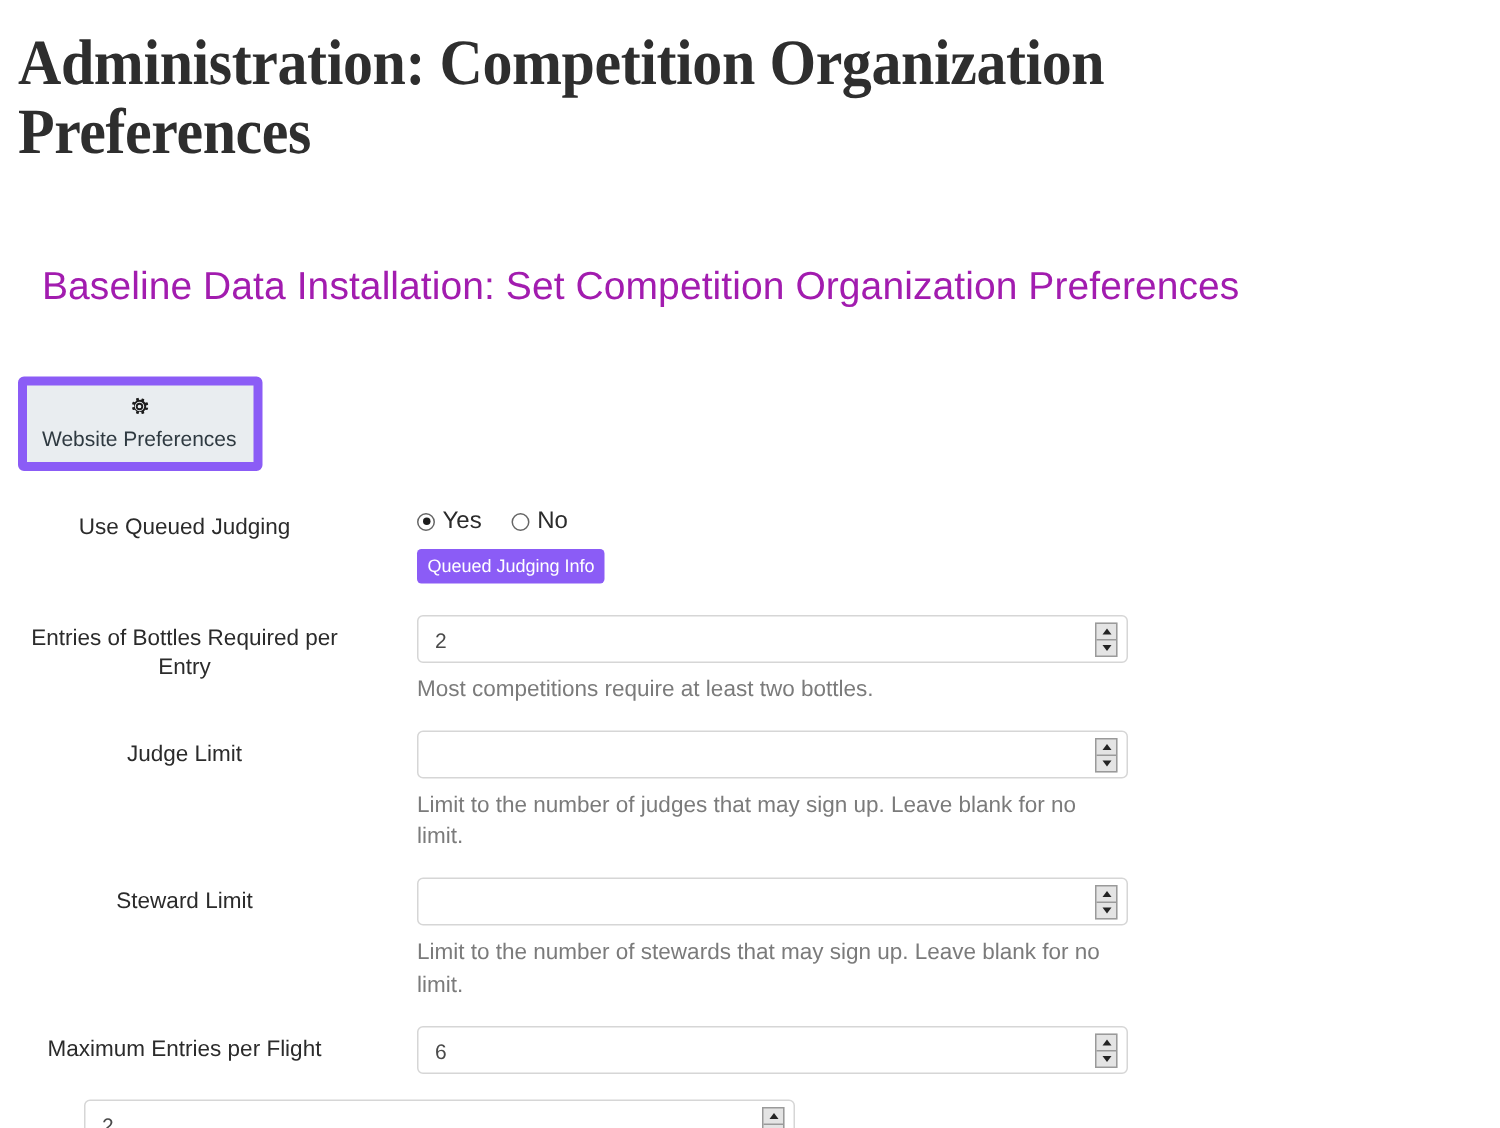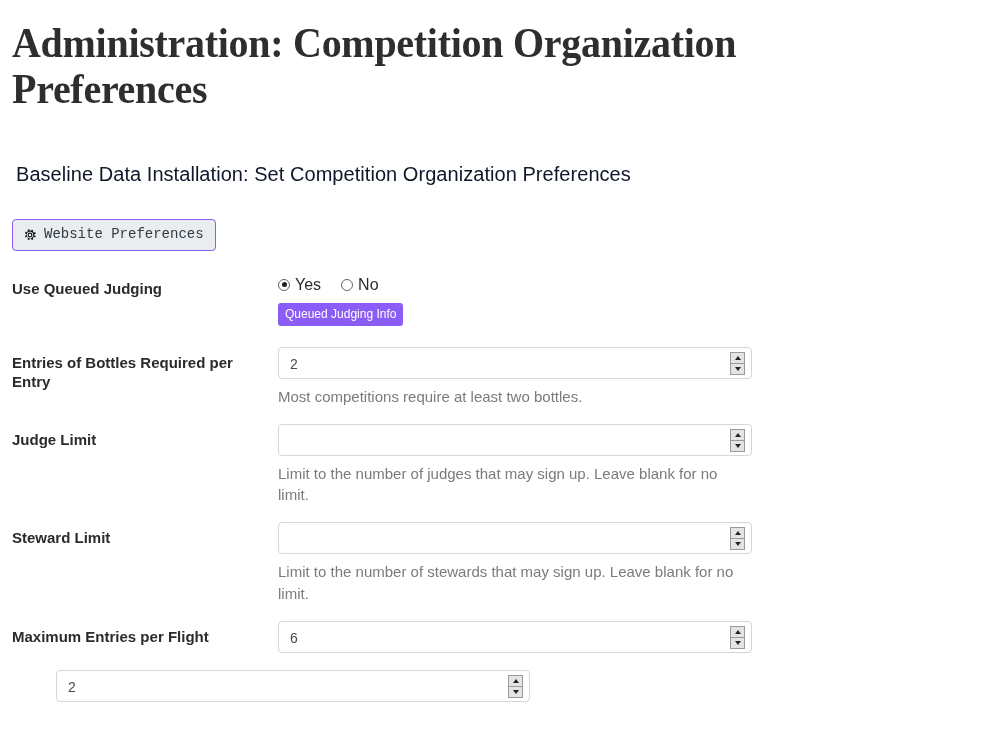--- a/index.html
+++ b/index.html
@@ -32,62 +32,63 @@
     letter-spacing: -0.3px;
     color: #2e2e2e;
     margin: 0;
     padding-top: 20px;
     max-width: 810px;
     transform: scaleX(0.93);
     transform-origin: left top;
   }
 
   .page-subtitle {
-    font-size: 20px;
+    font-size: 26px;
     font-weight: normal;
-    color: #0f172a;
-    margin: 4px;
+    color: #a21caf;
+    margin: 16px;
     padding-top: 48px;
     letter-spacing: 0.05px;
   }
 
   
   .tabbar {
     padding-top: 29px;
   }
   .tab-button {
     display: inline-flex;
     align-items: center;
     gap: 7px;
     background: #e9edf0;
-    border: 1px solid #8b5cf6;
+    border: 6px solid #8b5cf6;
     border-radius: 4px;
     padding: 7px 11px 7px 10px;
     font-size: 14px;
     color: #2f3a41;
     cursor: pointer;
     line-height: 1.1;
-    font-family: Liberation Mono, monospace;
+    font-family: Liberation Sans, sans-serif;
+    flex-direction: column;
   }
   .gear-svg { display: block; }
 
   
   .form {
     padding-top: 22px;
   }
   .form-row {
     display: flex;
     align-items: flex-start;
     margin-bottom: 0;
   }
   .form-label {
     width: 222px;
     min-width: 222px;
-    text-align: left;
-    font-weight: bold;
+    text-align: center;
+    font-weight: normal;
     font-size: 15px;
     line-height: 1.33;
     color: #2b2b2b;
     padding-top: 6px;
     padding-right: 0;
     box-sizing: border-box;
   }
   .form-control {
     margin-left: 44px;
     width: 474px;

